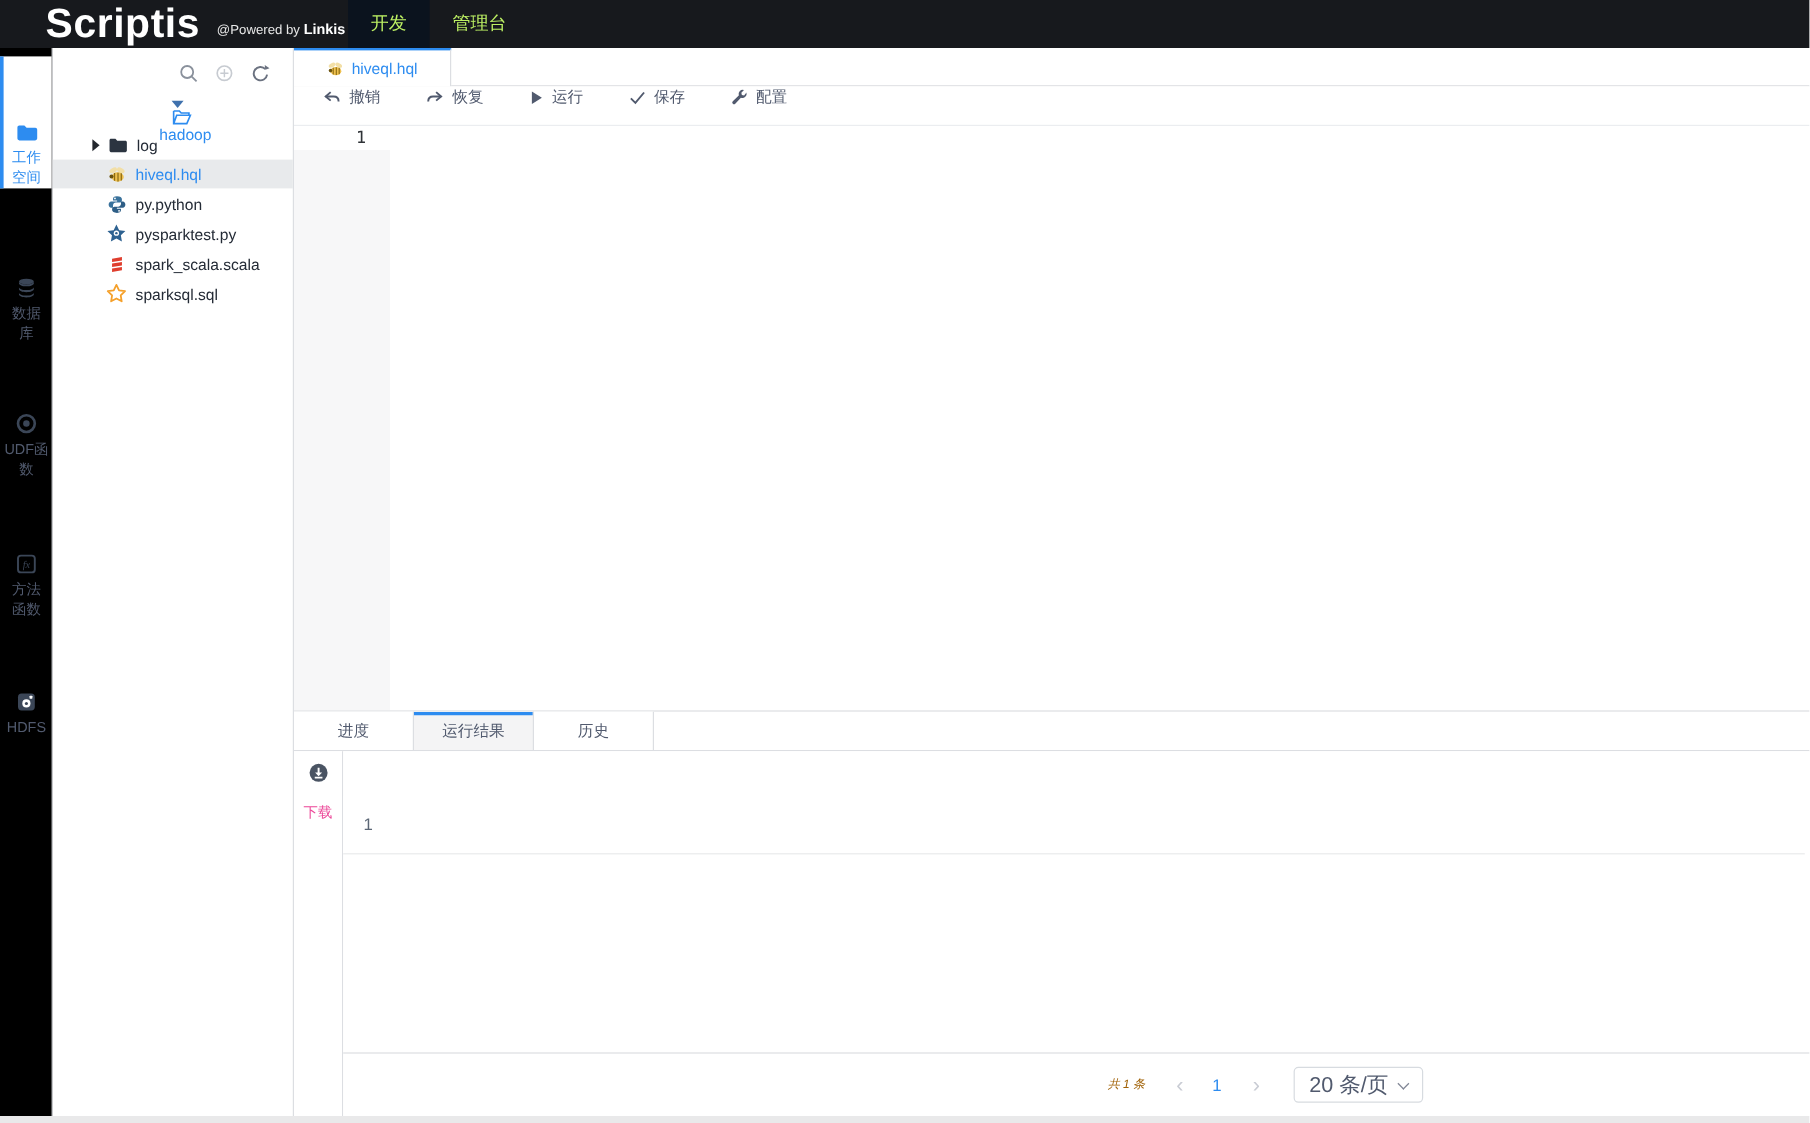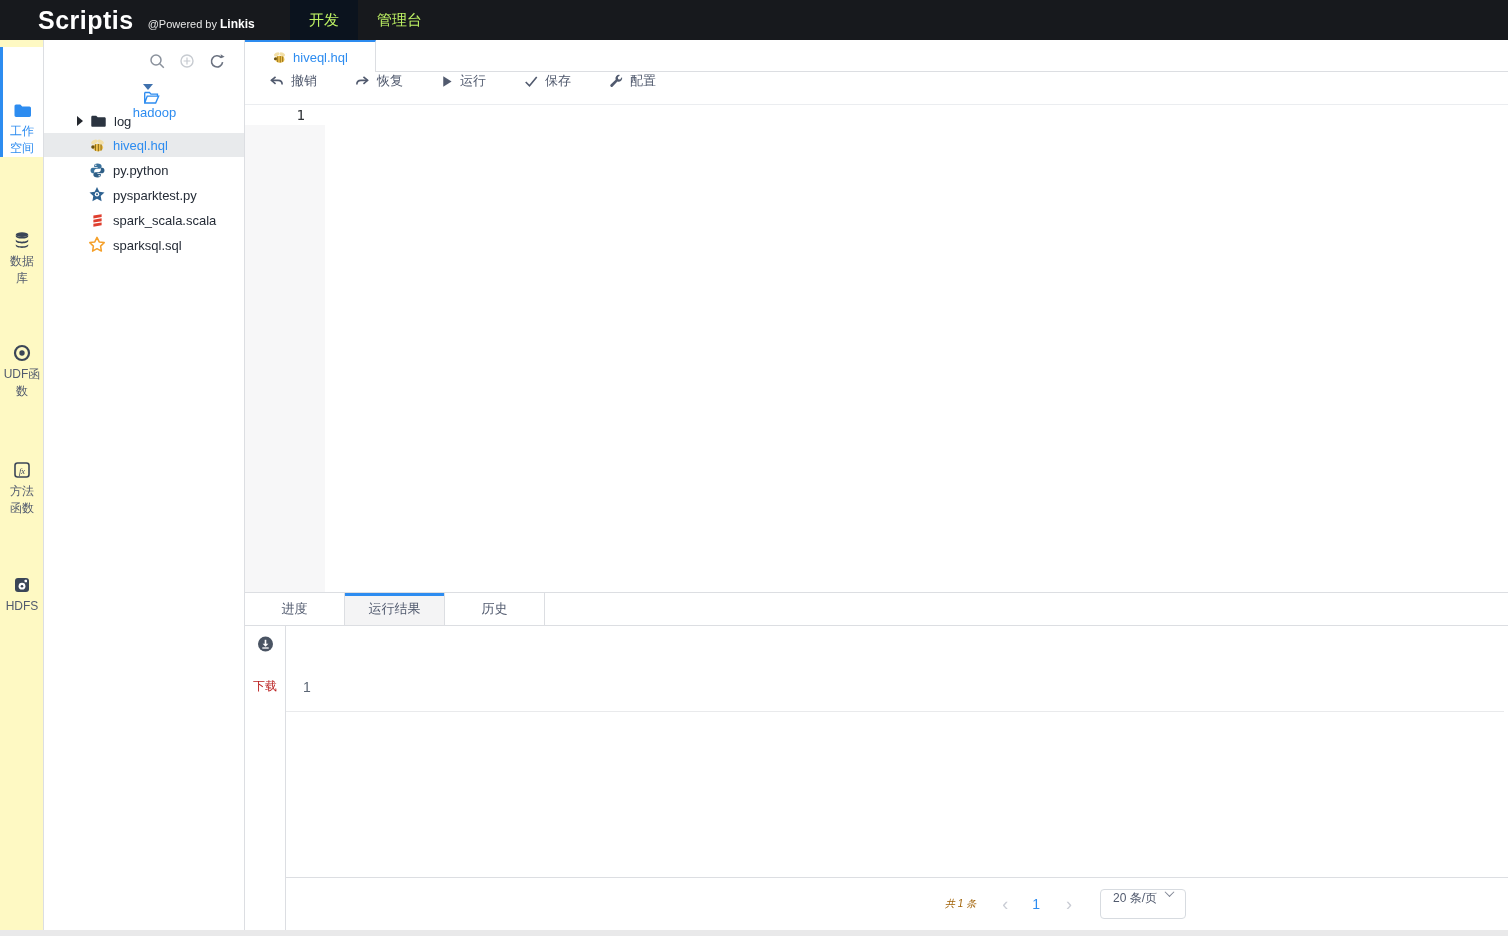--- a/index.html
+++ b/index.html
@@ -3,29 +3,29 @@
 <meta charset="utf-8">
 <style>
   * { box-sizing: border-box; margin: 0; padding: 0; }
   html,body { width:1508px; height:936px; }
   body { font-family: "Liberation Sans", sans-serif; background:#fff; overflow:hidden; }
   .screen { position:relative; width:1508px; height:936px; background:#fff; overflow:hidden; }
 
   
   .topbar { position:absolute; left:0; top:0; width:1508px; height:40px; background:#17191d; }
   .brand { position:absolute; left:38px; top:0; height:40px; display:flex; align-items:center; }
-  .brand-main { color:#fff; font-size:25px; font-weight:bold; letter-spacing:.5px; }
+  .brand-main { color:#fff; font-size:34px; font-weight:bold; letter-spacing:.5px; }
   .brand-sub { color:#e8e8e8; font-size:11px; margin-left:14px; margin-top:8px; }
   .brand-sub b { font-size:12px; color:#fff; }
   .topnav { position:absolute; left:290px; top:0; height:40px; display:flex; }
   .topnav-item { height:40px; line-height:40px; padding:0 19px; color:#bef264; font-size:15px; cursor:pointer; }
   .topnav-item.active { background:#0b131e; }
 
   
-  .rail { position:absolute; left:0; top:40px; width:44px; height:890px; background:#fef9c3; border-right:1px solid #dcdee2; }
+  .rail { position:absolute; left:0; top:40px; width:44px; height:890px; background:#000000; border-right:1px solid #dcdee2; }
   .rail-item { position:absolute; left:0; width:44px; text-align:center; color:#515a6e; font-size:12px; line-height:17px; cursor:pointer; }
   .rail-item svg { display:block; margin:0 auto 3px auto; }
   .rail-active-bg { position:absolute; left:0; top:7px; width:43px; height:110px; background:#fff; border-left:3px solid #2d8cf0; }
   .rail-item.active { color:#2d8cf0; }
 
   
   .tree { position:absolute; left:44px; top:40px; width:201px; height:890px; background:#fff; border-right:1px solid #dcdee2; }
   .tree-tools { position:absolute; top:12px; right:18px; display:flex; gap:12px; align-items:center; }
   .tree-tools span { cursor:pointer; display:inline-flex; }
   .tree-node { position:absolute; left:0; width:200px; height:24px; display:flex; align-items:center; font-size:13px; color:#242b36; cursor:pointer; white-space:nowrap; }
@@ -51,35 +51,35 @@
   .tok-operator { color:#767676; }
   .tok-plain { color:#1c1c1c; }
 
   
   .btabs { position:absolute; left:245px; top:592px; width:1263px; height:34px; background:#fff; border-top:1px solid #dcdee2; border-bottom:1px solid #dcdee2; display:flex; }
   .btab { width:100px; height:100%; display:flex; align-items:center; justify-content:center; font-size:13px; color:#515a6e; border-right:1px solid #dcdee2; cursor:pointer; background:#fff; }
   .btab.active { background:#f4f4f5; box-shadow: inset 0 3px 0 #2d8cf0; }
 
   .res-gutter { position:absolute; left:245px; top:626px; width:41px; height:304px; background:#fff; border-right:1px solid #dcdee2; text-align:center; }
   .res-gutter .dl { margin-top:9px; cursor:pointer; display:inline-block; }
-  .res-gutter .dl-label { display:block; font-size:12px; color:#b91c1c; margin-top:20px; }
+  .res-gutter .dl-label { display:block; font-size:12px; color:#ec4899; margin-top:10px; }
 
   .results { position:absolute; left:286px; top:626px; width:1222px; height:304px; background:#fff; }
   .res-header { position:absolute; left:0; top:2px; width:1218px; height:35px; background:#2d8cf0; display:flex; align-items:center; padding-left:16px; cursor:pointer; }
   .res-header .col { color:#fff; font-weight:bold; font-size:13px; }
   .sorter { display:inline-flex; flex-direction:column; gap:2px; margin-left:8px; }
   .sorter .up { width:0; height:0; border-left:4px solid transparent; border-right:4px solid transparent; border-bottom:5px solid rgba(255,255,255,.85); }
   .sorter .dn { width:0; height:0; border-left:4px solid transparent; border-right:4px solid transparent; border-top:5px solid rgba(255,255,255,.85); }
   .res-row { position:absolute; left:0; top:37px; width:1218px; height:49px; background:#fff; border-bottom:1px solid #e9eaec; display:flex; align-items:center; padding-left:17px; font-size:14px; color:#5b6675; }
 
   .pager { position:absolute; left:0; top:251px; width:1222px; height:53px; border-top:1px solid #dcdee2; display:flex; align-items:center; justify-content:flex-end; padding-right:322px; }
   .pager-total { font-size:10px; color:#a16207;font-style:italic; }
   .pg-arrow { font-size:18px; color:#c9ccd4; margin-left:26px; cursor:pointer; line-height:1; }
   .pg-page { font-size:14px; color:#2d8cf0; margin-left:24px; cursor:pointer; }
-  .pg-size { margin-left:28px; height:30px; border:1px solid #d7dbe0; border-radius:4px; display:flex; gap:9px; padding:0 12px; font-size:12px; color:#515a6e; cursor:pointer; background:#fff; }
+  .pg-size { margin-left:28px; height:30px; border:1px solid #d7dbe0; border-radius:4px; display:flex; align-items:center; gap:9px; padding:0 12px; font-size:18px; color:#515a6e; cursor:pointer; background:#fff; }
   .chev { width:7px; height:7px; border-right:1.5px solid #808695; border-bottom:1.5px solid #808695; transform:rotate(45deg) translate(-1px,-1px); }
 
   .hscroll { position:absolute; left:0; bottom:0; width:1508px; height:6px; background:#e9e9ea; cursor:pointer; }
 </style>
 </head>
 <body>
 
 <div class="screen">
 
   <div class="topbar">

